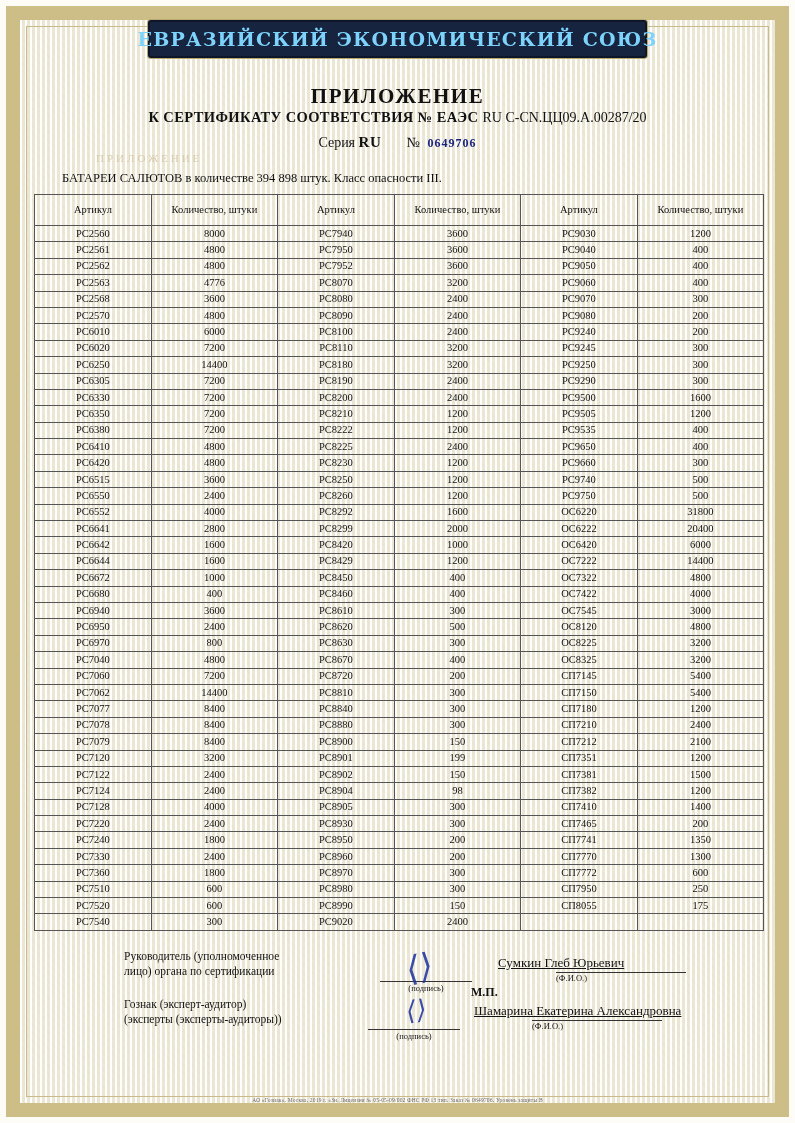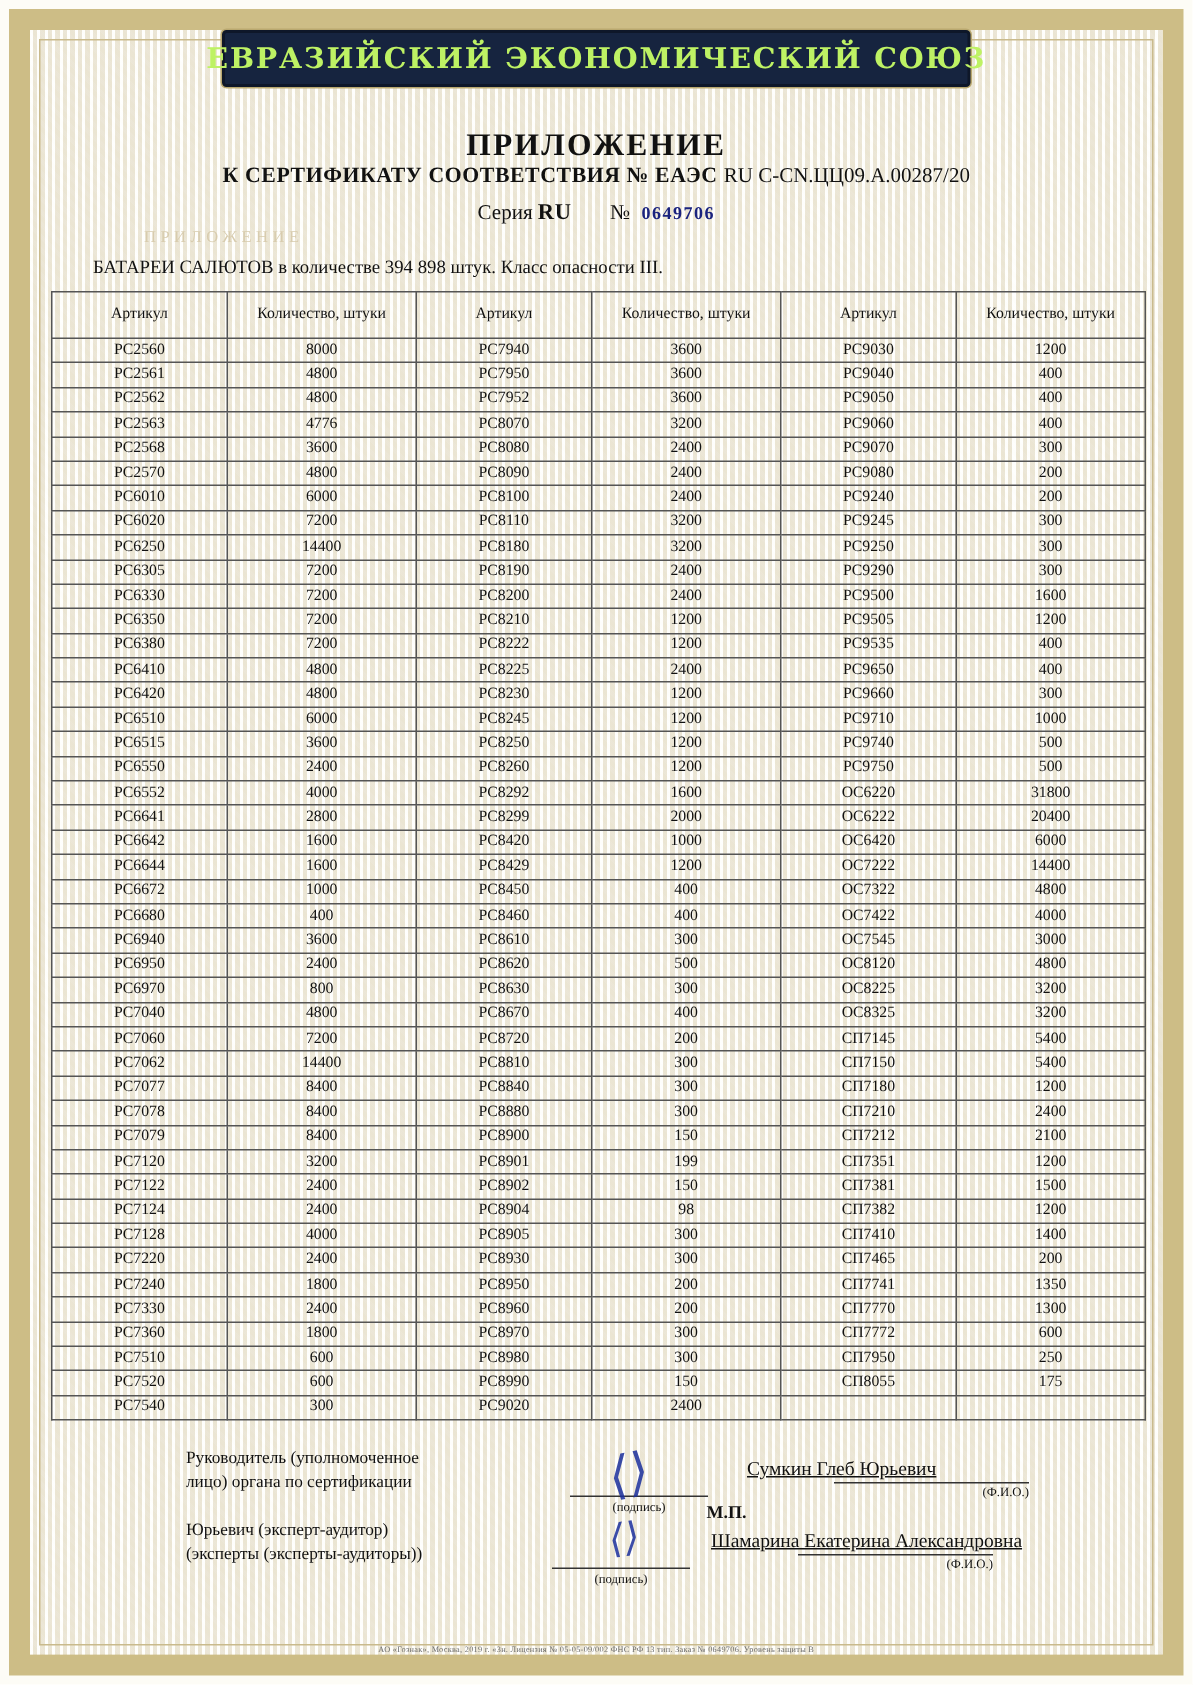--- a/index.html
+++ b/index.html
@@ -62,21 +62,21 @@
     height: 34px;
     background: #16243f;
     border: 2px solid #0e1729;
     border-radius: 3px;
     display: flex;
     align-items: center;
     justify-content: center;
     box-shadow: 0 0 0 1px #b9a86f;
   }
   .banner-text {
-    color: #bef264;
+    color: #7dd3fc;
     font-family: "DejaVu Serif", serif;
     font-weight: bold;
     font-size: 19px;
     letter-spacing: 1.2px;
     white-space: nowrap;
   }
 
   .title {
     text-align: center;
     font-weight: bold;
@@ -189,21 +189,21 @@
   .sig-name {
     font-size: 13px;
     text-decoration: underline;
   }
   .sig-fio {
     font-size: 8.5px;
     margin-left: 58px;
     display: block;
     border-top: 1px solid #333;
     width: 130px;
-    text-align: right;
+    text-align: left;
     margin-top: 1px;
   }
   .mp {
     position: absolute;
     left: 437px;
     top: 40px;
     font-weight: bold;
     font-size: 12px;
   }
 
@@ -454,28 +454,20 @@
           </tr>
           <tr>
             <td>PC6420</td>
             <td>4800</td>
             <td>PC8230</td>
             <td>1200</td>
             <td>PC9660</td>
             <td>300</td>
           </tr>
           <tr>
-            <td>PC6510</td>
-            <td>6000</td>
-            <td>PC8245</td>
-            <td>1200</td>
-            <td>PC9710</td>
-            <td>1000</td>
-          </tr>
-          <tr>
             <td>PC6515</td>
             <td>3600</td>
             <td>PC8250</td>
             <td>1200</td>
             <td>PC9740</td>
             <td>500</td>
           </tr>
           <tr>
             <td>PC6550</td>
             <td>2400</td>
@@ -707,21 +699,21 @@
           <span>(подпись)</span>
         </div>
         <div class="sig-right">
           <span class="sig-name">Сумкин Глеб Юрьевич</span>
           <span class="sig-fio">(Ф.И.О.)</span>
         </div>
       </div>
 
       <div class="sig-row r2">
         <div class="sig-left">
-          <div>Юрьевич (эксперт-аудитор)</div>
+          <div>Гознак (эксперт-аудитор)</div>
           <div>(эксперты (эксперты-аудиторы))</div>
         </div>
         <div class="sig-mid">
           <div class="sig-line"></div>
           <span>(подпись)</span>
         </div>
         <div class="sig-right">
           <span class="sig-name">Шамарина Екатерина Александровна</span>
           <span class="sig-fio">(Ф.И.О.)</span>
         </div>

